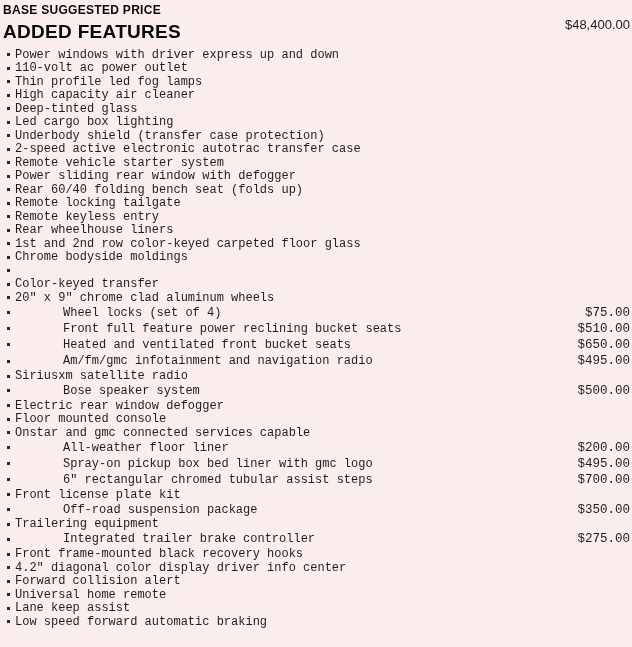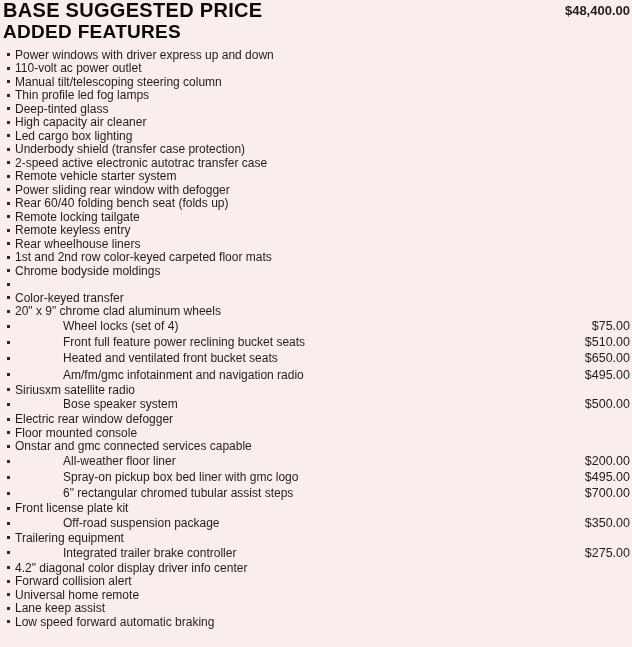--- a/index.html
+++ b/index.html
@@ -17,49 +17,49 @@
     color: var(--text);
   }
   .doc { padding: 1px 2px 0 3px; width: 100%; height: 100%; }
   .header-row {
     display: flex;
     justify-content: space-between;
     align-items: flex-start;
     height: 20px;
   }
   .base-label {
-    font-size: 20px;
+    font-size: 12px;
     font-weight: bold;
     color: var(--heading);
     letter-spacing: 0.3px;
     line-height: 18px;
   }
   .base-price {
     font-size: 13px;
     line-height: 15px;
-    padding-top: 2px;
-    font-weight: bold;
+    padding-top: 16px;
   }
   .section-title {
     font-size: 19px;
     font-weight: bold;
     color: var(--heading);
     letter-spacing: 0.3px;
     margin-top: 4px;
     height: 14px;
     line-height: 14px;
     margin-bottom: 9px;
   }
   .features { display: block; }
   .row {
     display: flex;
     align-items: center;
     min-height: 13.5px;
     font-size: 12px;
     line-height: 12px;
+    font-family: Liberation Mono, monospace;
   }
   .row.has-price { min-height: 16.2px; gap: 48px; }
   .bullet {
     flex: none;
     width: 3px; height: 3px;
     background: var(--bullet);
     margin: 0 5px 0 4px;
   }
   .label { white-space: nowrap; }
   .price {
@@ -87,40 +87,35 @@
         <span class="label">Power windows with driver express up and down</span>
         <span class="price"></span>
       </div>
       <div class="row">
         <span class="bullet"></span>
         <span class="label">110-volt ac power outlet</span>
         <span class="price"></span>
       </div>
       <div class="row">
         <span class="bullet"></span>
-        <span class="label">Manual tilt/telescoping steering column</span>
-        <span class="price"></span>
-      </div>
-      <div class="row">
-        <span class="bullet"></span>
         <span class="label">Thin profile led fog lamps</span>
         <span class="price"></span>
       </div>
       <div class="row">
         <span class="bullet"></span>
+        <span class="label">High capacity air cleaner</span>
+        <span class="price"></span>
+      </div>
+      <div class="row">
+        <span class="bullet"></span>
         <span class="label">Deep-tinted glass</span>
         <span class="price"></span>
       </div>
       <div class="row">
         <span class="bullet"></span>
-        <span class="label">High capacity air cleaner</span>
-        <span class="price"></span>
-      </div>
-      <div class="row">
-        <span class="bullet"></span>
         <span class="label">Led cargo box lighting</span>
         <span class="price"></span>
       </div>
       <div class="row">
         <span class="bullet"></span>
         <span class="label">Underbody shield (transfer case protection)</span>
         <span class="price"></span>
       </div>
       <div class="row">
         <span class="bullet"></span>
@@ -152,21 +147,21 @@
         <span class="label">Remote keyless entry</span>
         <span class="price"></span>
       </div>
       <div class="row">
         <span class="bullet"></span>
         <span class="label">Rear wheelhouse liners</span>
         <span class="price"></span>
       </div>
       <div class="row">
         <span class="bullet"></span>
-        <span class="label">1st and 2nd row color-keyed carpeted floor mats</span>
+        <span class="label">1st and 2nd row color-keyed carpeted floor glass</span>
         <span class="price"></span>
       </div>
       <div class="row">
         <span class="bullet"></span>
         <span class="label">Chrome bodyside moldings</span>
         <span class="price"></span>
       </div>
       <div class="row">
         <span class="bullet"></span>
         <span class="price"></span>
@@ -256,20 +251,25 @@
         <span class="label">Trailering equipment</span>
         <span class="price"></span>
       </div>
       <div class="row has-price">
         <span class="bullet"></span>
         <span class="label">Integrated trailer brake controller</span>
         <span class="price">$275.00</span>
       </div>
       <div class="row">
         <span class="bullet"></span>
+        <span class="label">Front frame-mounted black recovery hooks</span>
+        <span class="price"></span>
+      </div>
+      <div class="row">
+        <span class="bullet"></span>
         <span class="label">4.2" diagonal color display driver info center</span>
         <span class="price"></span>
       </div>
       <div class="row">
         <span class="bullet"></span>
         <span class="label">Forward collision alert</span>
         <span class="price"></span>
       </div>
       <div class="row">
         <span class="bullet"></span>

